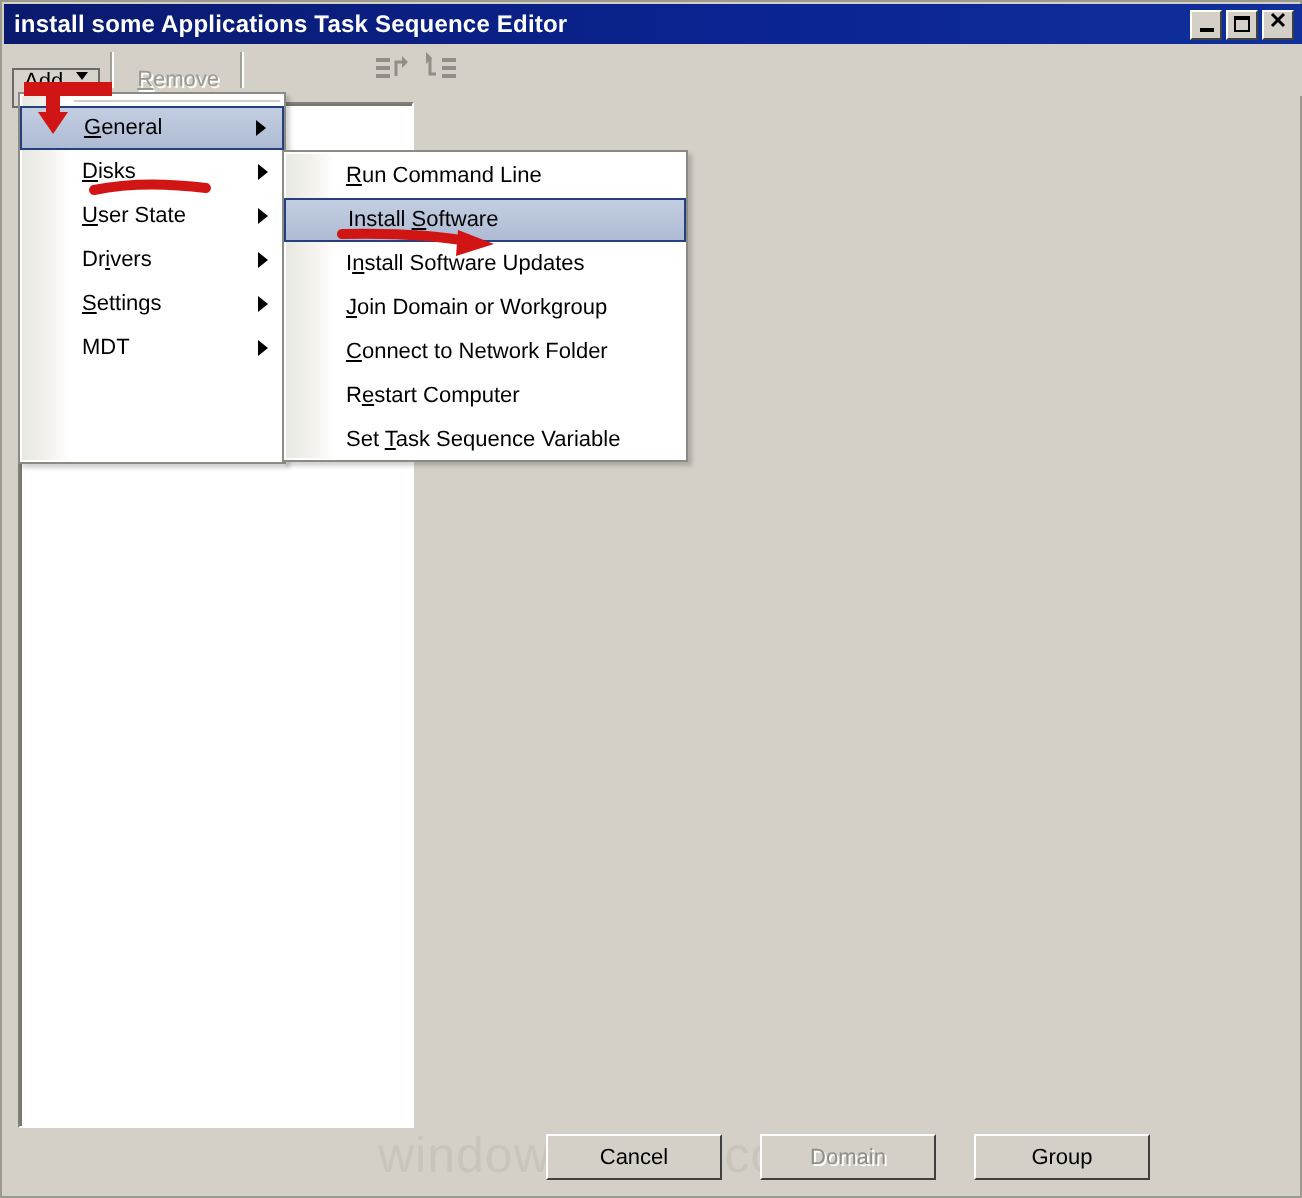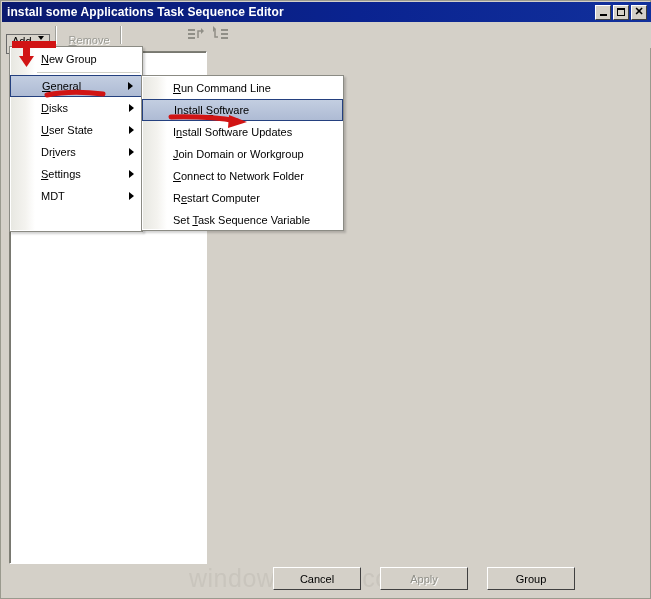--- a/index.html
+++ b/index.html
@@ -345,33 +345,30 @@
 
     <div class="tree-panel"></div>
 
     <div class="watermark">windows-noob.com</div>
 
     <div class="btn-row">
       <div class="dlg-btn">
           <span>Cancel</span>
         </div>
       <div class="dlg-btn disabled">
-          <span>Apply</span>
+          <span>Domain</span>
         </div>
       <div class="dlg-btn">
           <span>Group</span>
         </div>
     </div>
 
     <div class="menu" id="menu-add">
       <div class="menu-gutter"></div>
       <div class="menu-inner">
-        <div class="menu-item">
-          <span><span style="text-decoration: underline;">N</span>ew Group</span>
-        </div>
         <div class="menu-sep"></div>
         <div class="menu-item selected">
           <span><span style="text-decoration: underline;">G</span>eneral</span>
           <span class="arrow"></span>
         </div>
         <div class="menu-item">
           <span><span style="text-decoration: underline;">D</span>isks</span>
           <span class="arrow"></span>
         </div>
         <div class="menu-item">

